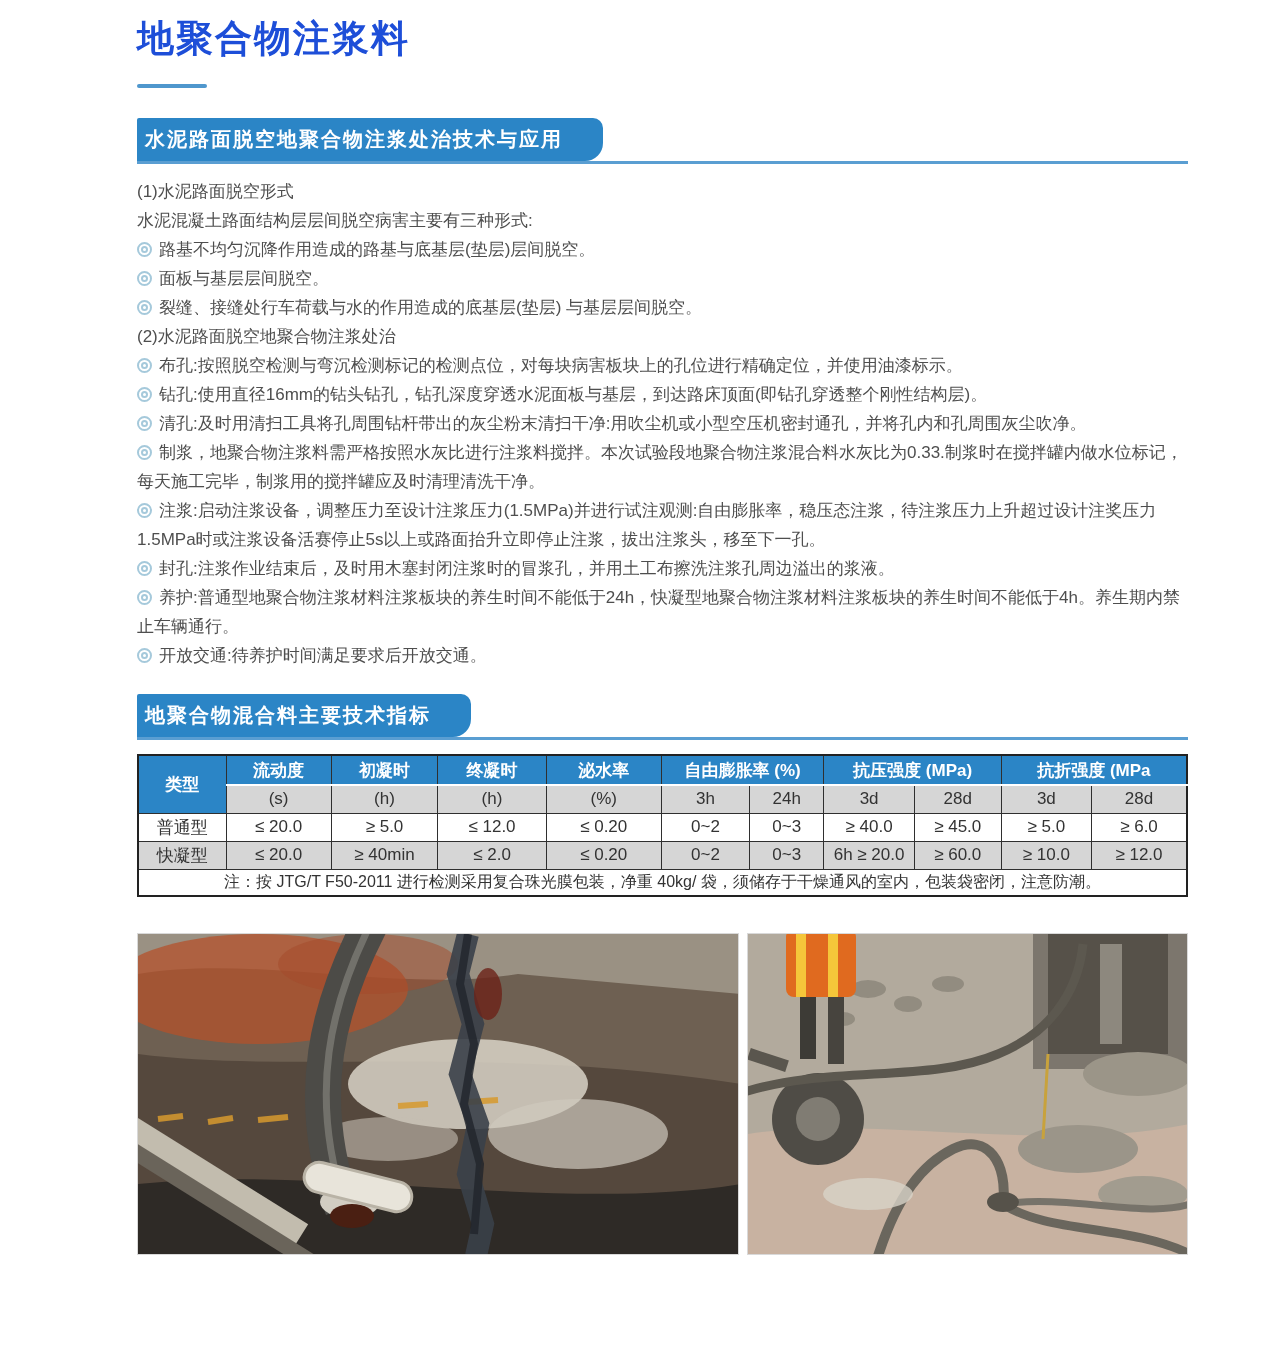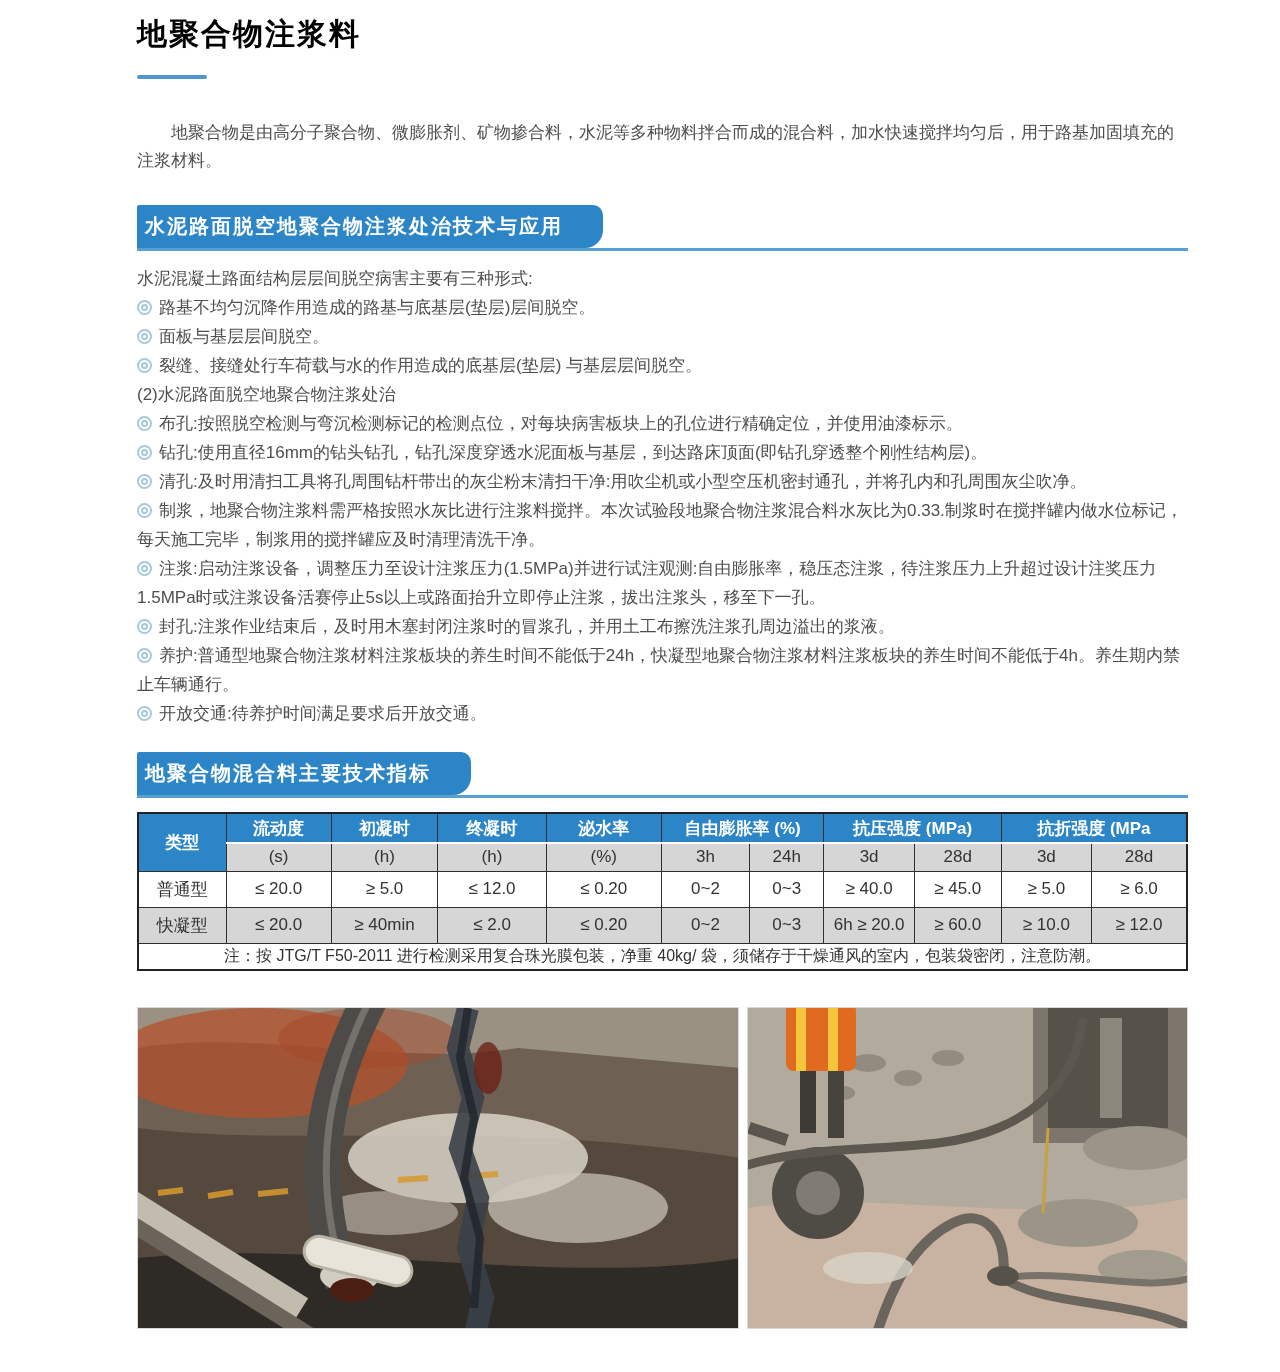--- a/index.html
+++ b/index.html
@@ -6,21 +6,21 @@
   html,body { background:#ffffff; }
   body {
     width:1280px; height:1372px; overflow:hidden;
     font-family:"Liberation Sans","DejaVu Sans",sans-serif;
     color:#4e4e4e;
   }
   .page { width:1280px; height:1372px; background:#fff; }
   .content { padding:14px 92px 0 137px; }
 
   
-  .doc-title { font-size:30px; font-weight:bold; color:#000000; letter-spacing:2px; }
+  .doc-title { font-size:37px; font-weight:bold; color:#1d4ed8; letter-spacing:2px; }
   .title-dash { width:70px; height:4px; background:#4f97cd; border-radius:2px; margin-top:20px; }
 
   
   .intro { margin-top:40px; font-size:17px; line-height:28px; color:#4e4e4e; text-indent:2em; }
 
   
   .section-head { position:relative; margin-top:30px; border-bottom:3px solid #5a9ed2; }
   .section-badge {
     display:inline-block; background:#2b85c6; color:#fff;
     font-size:20px; font-weight:bold; letter-spacing:2px;
@@ -46,21 +46,21 @@
 
   
   table.spec {
     width:100%; margin-top:14px;
     border-collapse:collapse; table-layout:fixed;
     font-size:17px; color:#333;
     border:2px solid #222;
   }
   table.spec th, table.spec td {
     border:1px solid #2f2f2f; text-align:center; vertical-align:middle;
-    padding:2px 2px; height:36px;
+    padding:2px 2px; height:28px;
   }
   table.spec .blue {
     background:#2b85c6; color:#fff; font-weight:bold; font-size:17px;
   }
   table.spec tr.toprow th { height:30px; }
   table.spec tr.toprow th.blue-split { border-bottom:2px solid #ffffff; }
   table.spec tr.unitrow td { background:#d6d6d6; height:28px; }
   table.spec tr.graytr td { background:#d6d6d6;margin-top:22px; }
   table.spec td.notecell { font-size:16px; height:22px; background:#fff; }
 
@@ -71,27 +71,27 @@
 </style>
 </head>
 <body>
 
 <div class="page">
   <div class="content">
 
     <h1 class="doc-title">地聚合物注浆料</h1>
     <div class="title-dash"></div>
 
-    <p class="intro">地聚合物是由高分子聚合物、微膨胀剂、矿物掺合料，水泥等多种物料拌合而成的混合料，加水快速搅拌均匀后，用于路基加固填充的注浆材料。</p>
 
     <div class="section-head">
       <span class="section-badge">水泥路面脱空地聚合物注浆处治技术与应用</span>
     </div>
 
     <div class="bodytext">
+      <p>(1)水泥路面脱空形式</p>
       <p>水泥混凝土路面结构层层间脱空病害主要有三种形式:</p>
 
       <p><span class="ring"></span><span>路基不均匀沉降作用造成的路基与底基层(垫层)层间脱空。</span></p>
       <p><span class="ring"></span><span>面板与基层层间脱空。</span></p>
       <p><span class="ring"></span><span>裂缝、接缝处行车荷载与水的作用造成的底基层(垫层) 与基层层间脱空。</span></p>
 
       <p>(2)水泥路面脱空地聚合物注浆处治</p>
 
       <p><span class="ring"></span><span>布孔:按照脱空检测与弯沉检测标记的检测点位，对每块病害板块上的孔位进行精确定位，并使用油漆标示。</span></p>
       <p><span class="ring"></span><span>钻孔:使用直径16mm的钻头钻孔，钻孔深度穿透水泥面板与基层，到达路床顶面(即钻孔穿透整个刚性结构层)。</span></p>

